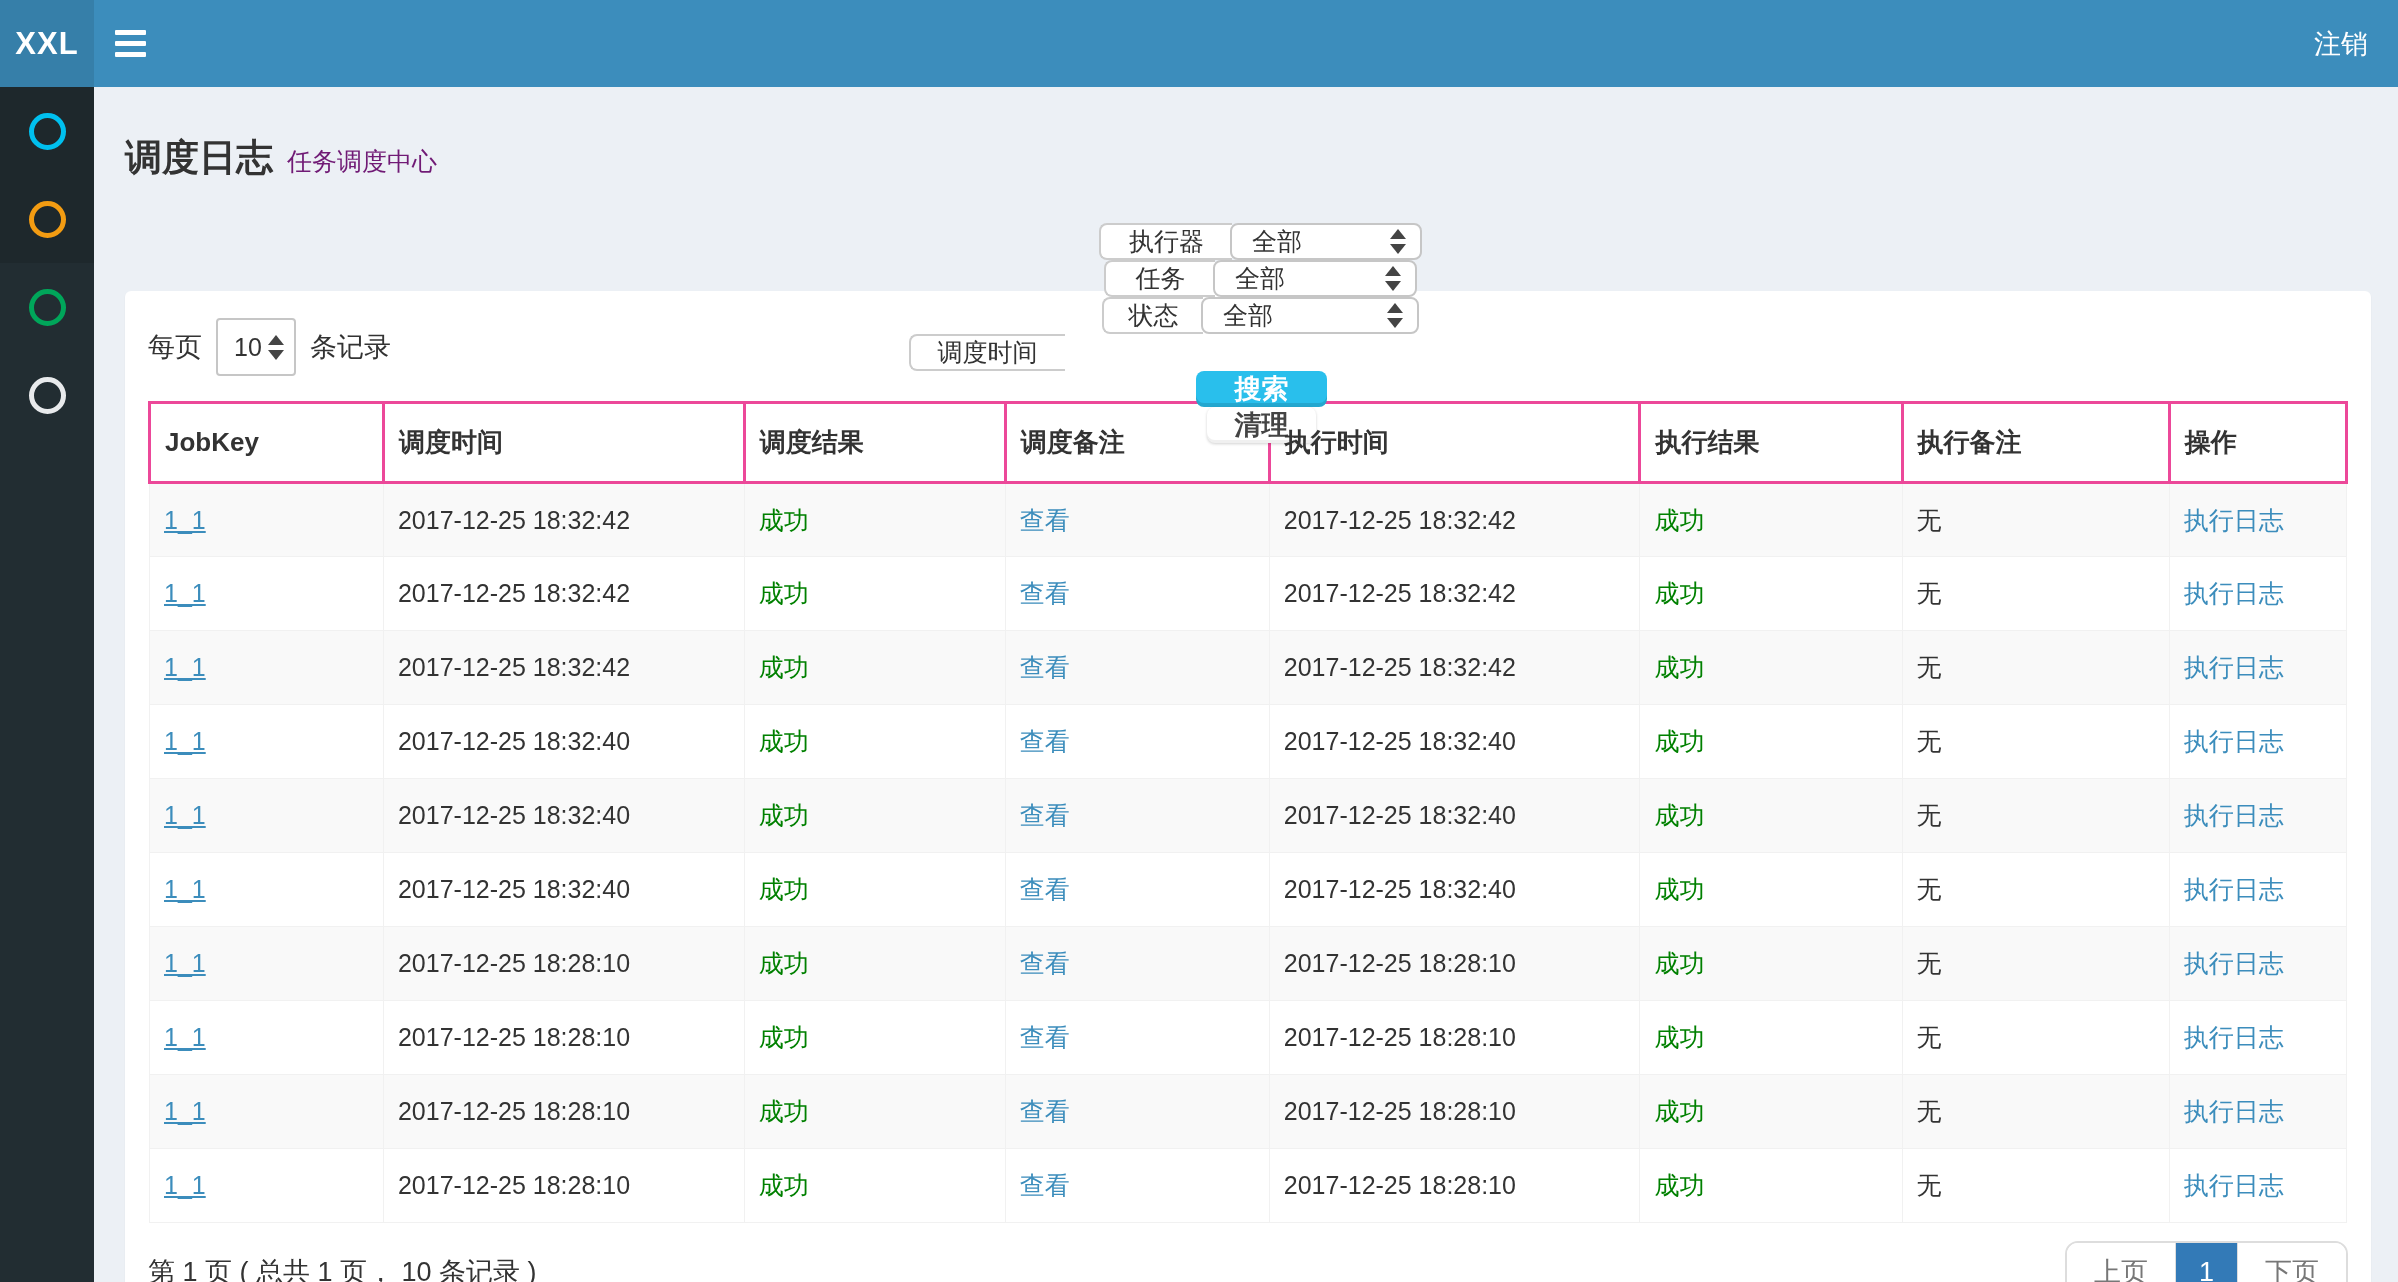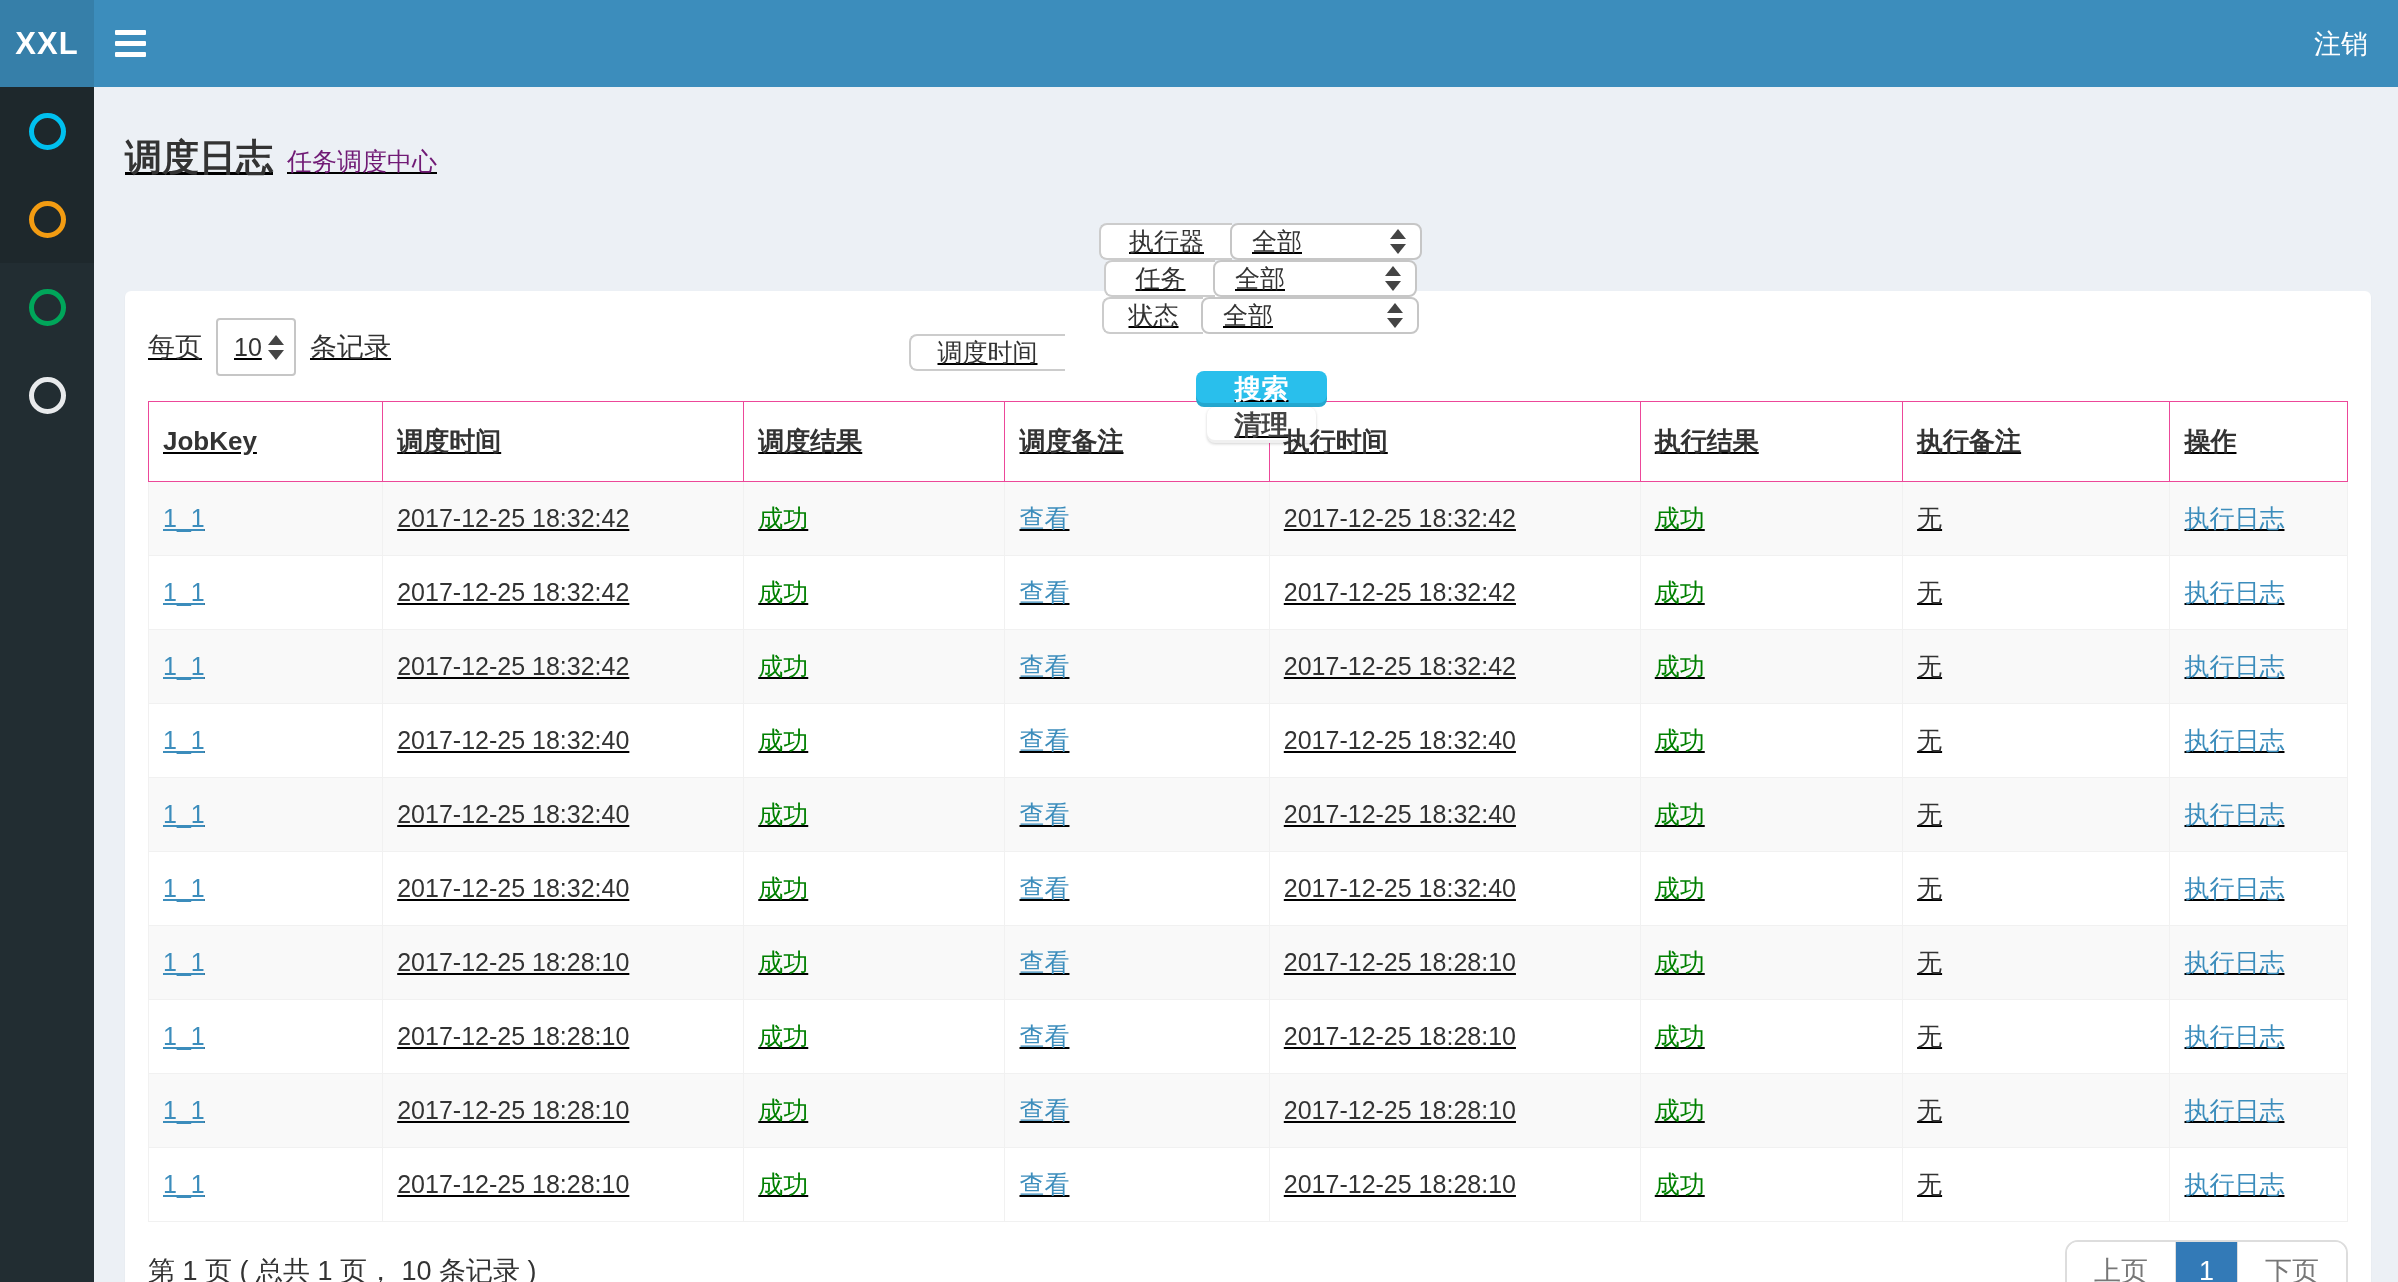--- a/index.html
+++ b/index.html
@@ -16,21 +16,21 @@
   .nav-spacer { flex:1; }
   .logout { color:#fff; font-size:27px; padding:0 30px; height:87px; display:flex; align-items:center; cursor:pointer; }
 
   
   .sidebar { position:absolute; top:87px; left:0; width:94px; height:1195px; background:#222d32; }
   .side-item { width:94px; height:88px; display:flex; align-items:center; justify-content:center; cursor:pointer; }
   .side-item.shaded { background:#1e282c; }
   .circle-icon { width:37px; height:37px; border-radius:50%; border:5px solid currentColor; }
 
   
-  .content { position:absolute; top:87px; left:94px; width:2304px; height:1195px; background:#ecf0f5;text-decoration:underline; }
+  .content { position:absolute; top:87px; left:94px; width:2304px; height:1195px; background:#ecf0f5; }
 
   .page-head { padding:22px 0 0 31px; display:flex; align-items:baseline; gap:14px; }
   .page-title { font-size:37px; font-weight:bold; color:#333; }
   .page-subtitle { font-size:25px; color:#701a75;margin-top:36px; }
 
   
   .filters { display:flex; align-items:center; margin:40px 0 0 31px; height:63px;flex-direction:column; }
   .fgroup { display:flex; height:63px; }
   .addon { background:#fff; border:2px solid #ccc; border-right:none; border-radius:8px 0 0 8px;
     display:flex; align-items:center; justify-content:center; font-size:25px; color:#333; padding:0 22px; }
@@ -51,21 +51,21 @@
   
   .card { background:#fff; margin:5px 27px 0 31px; height:1014px; border-radius:6px 6px 0 0;
     box-shadow:0 1px 2px rgba(0,0,0,0.06); padding:27px 23px 0 23px; }
 
   .pagesize { display:flex; align-items:center; gap:14px; font-size:27px; color:#333; }
   .pagesize .select { height:58px; width:80px; margin-left:0; border-radius:4px; padding:0 10px 0 16px; font-size:25px; }
 
   
   table.log { width:100%; border-collapse:collapse; margin-top:25px; table-layout:fixed; }
   table.log th { height:80px; font-size:26px; font-weight:bold; color:#333; text-align:left;
-    padding-left:14px; border:1px solid #ec4899; background:#fff; }
+    padding-left:14px; border:3px solid #ec4899; background:#fff; }
   table.log td { height:74px; font-size:25px; color:#333; text-align:left; padding-left:14px; border:1px solid #f1f1f1; }
   table.log tr.odd td { background:#f9f9f9; }
   .link { color:#3c8dbc; text-decoration:none; cursor:pointer; }
   .link.u { text-decoration:underline; }
   .ok { color:#008000; }
 
   
   .tfoot { display:flex; align-items:center; justify-content:space-between; margin-top:18px; }
   .tinfo { font-size:27px; color:#333; }
   .paginate { display:flex; border:2px solid #ddd; border-radius:13px; overflow:hidden; }

